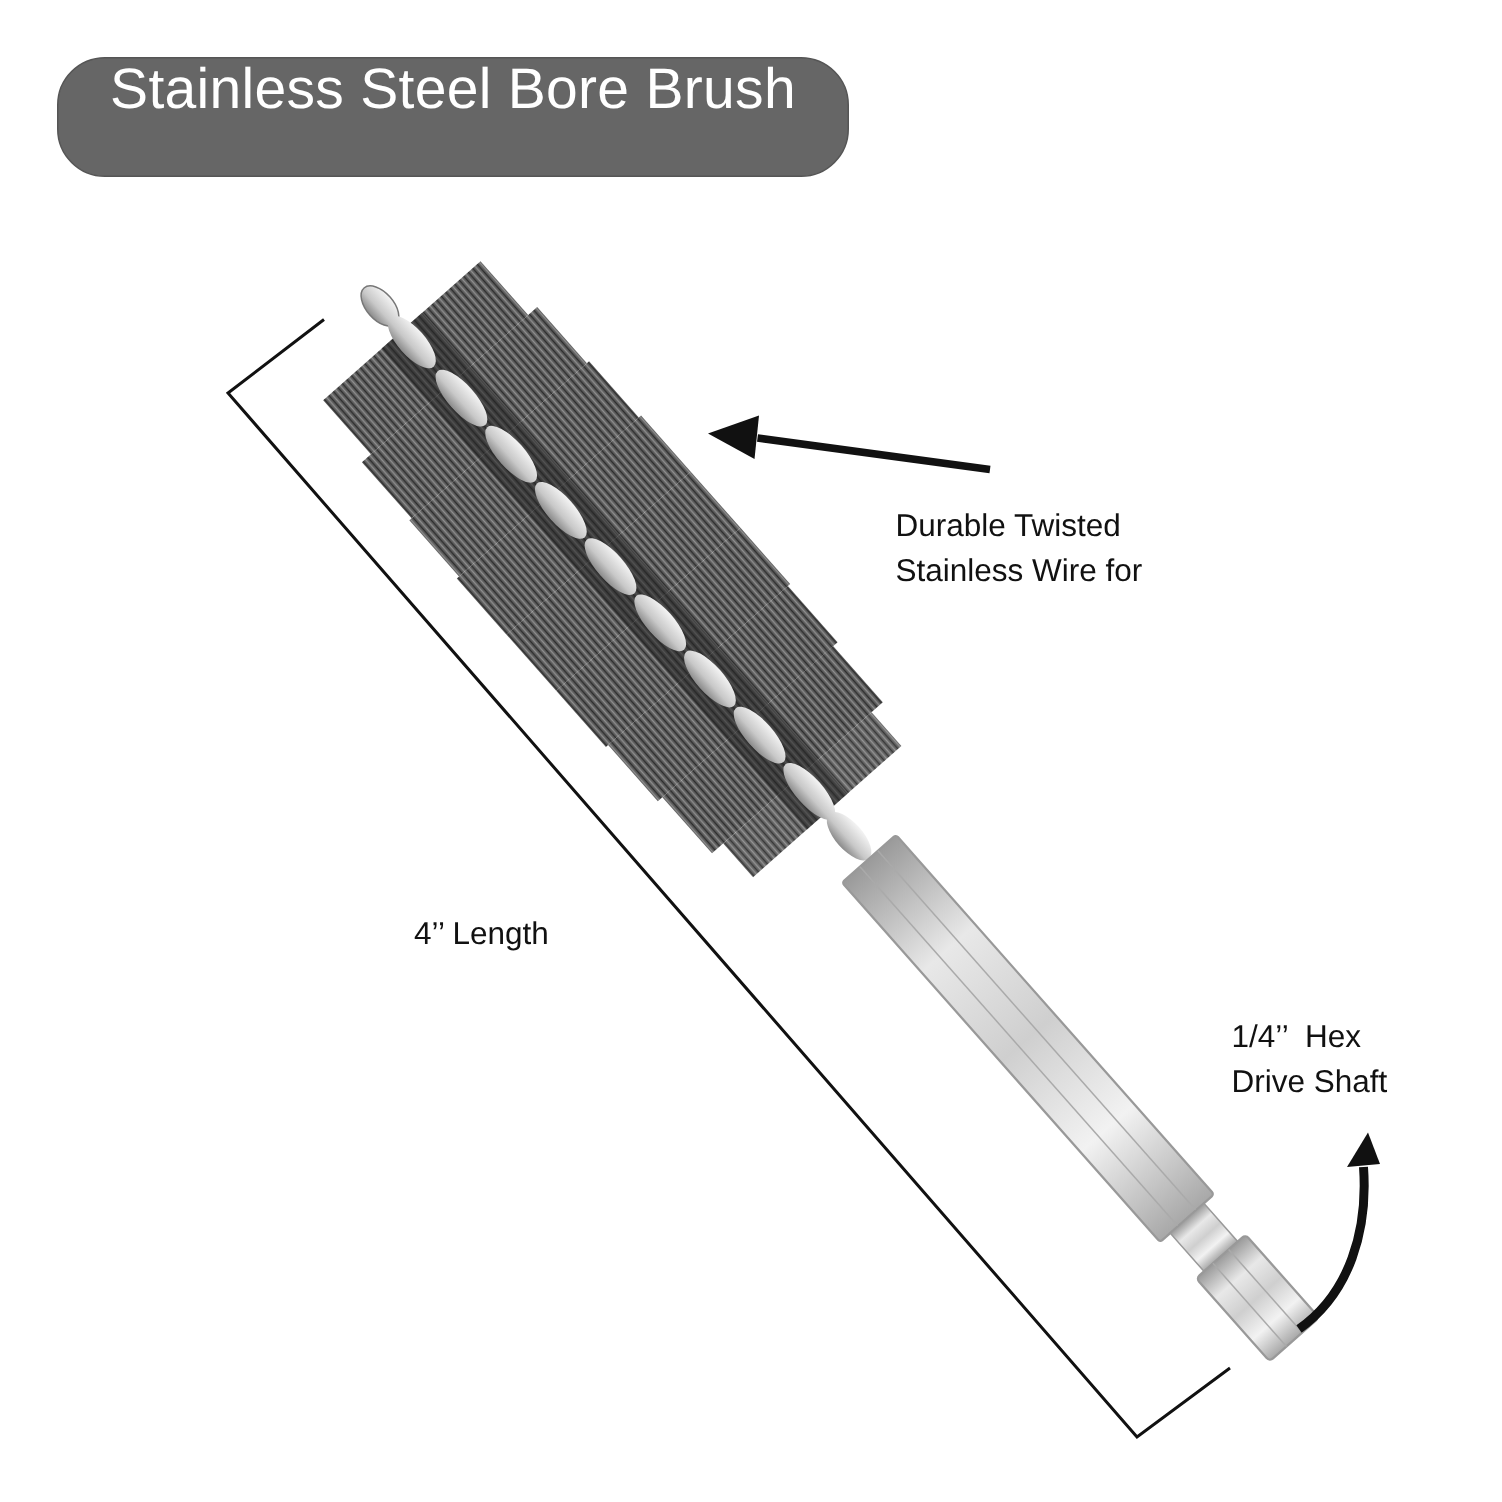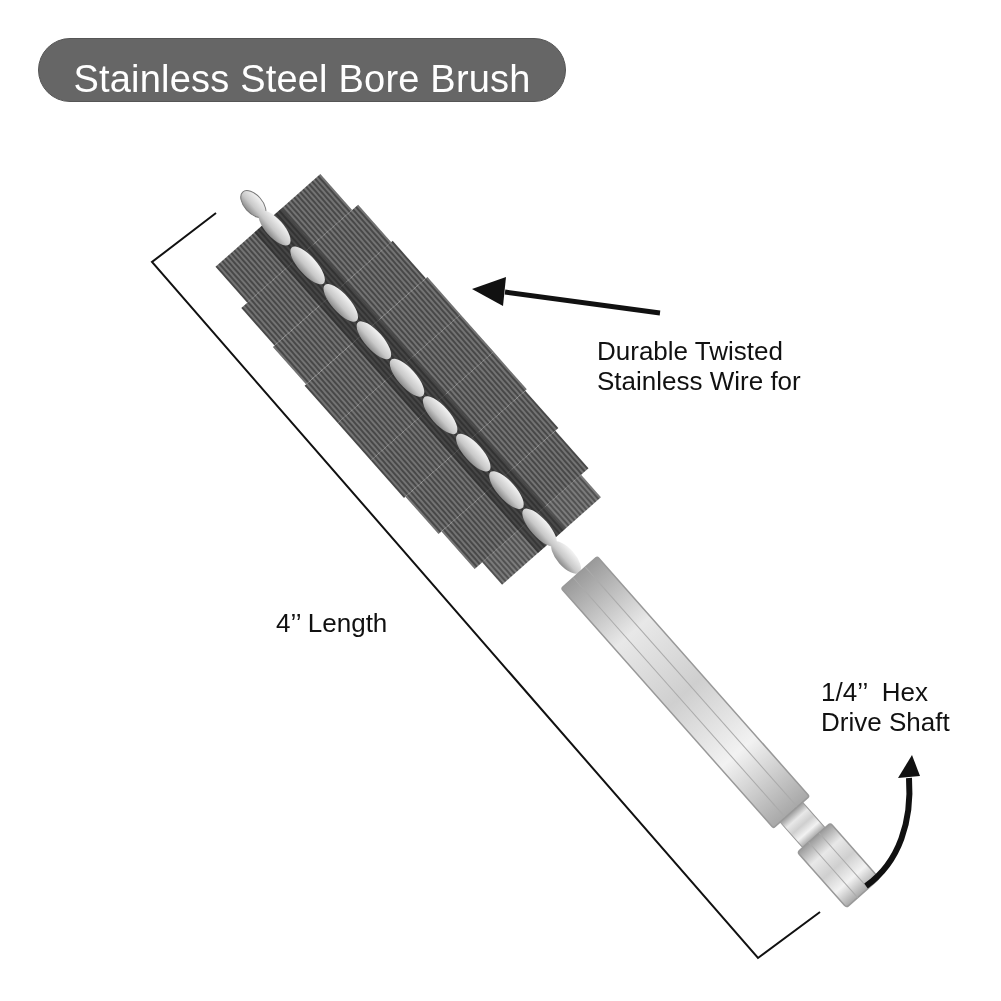--- a/index.html
+++ b/index.html
@@ -1,24 +1,24 @@
 <!DOCTYPE html>
 <html><head>
 <meta charset="utf-8">
 <style>
   html, body { margin: 0; padding: 0; background: #ffffff; }
   body { width: 1001px; height: 1001px; position: relative; overflow: hidden;
          font-family: "Liberation Sans", sans-serif; }
   .title-pill {
-    position: absolute; left: 38px; top: 38px; width: 528px; height: 64px;
+    position: absolute; left: 38px; top: 38px; width: 528px; height: 80px;
     background: #666666; border-radius: 32px; border: 1px solid #555;
-    box-sizing: border-box; display: flex; align-items: flex-end; justify-content: center;
+    box-sizing: border-box; display: flex; align-items: flex-start; justify-content: center;
   }
   .title-pill span { color: #ffffff; font-size: 38px; letter-spacing: 0.2px; }
-  .callout { position: absolute; color: #111; font-size: 26px; line-height: 30px; white-space: nowrap; }
+  .callout { position: absolute; color: #111; font-size: 21px; line-height: 30px; white-space: nowrap; }
   .callout div { display: block; }
   #art { position: absolute; left: 0; top: 0; }
 </style>
 </head>
 <body>
 
 <div class="title-pill">
   <span>Stainless Steel Bore Brush</span>
 </div>
 

